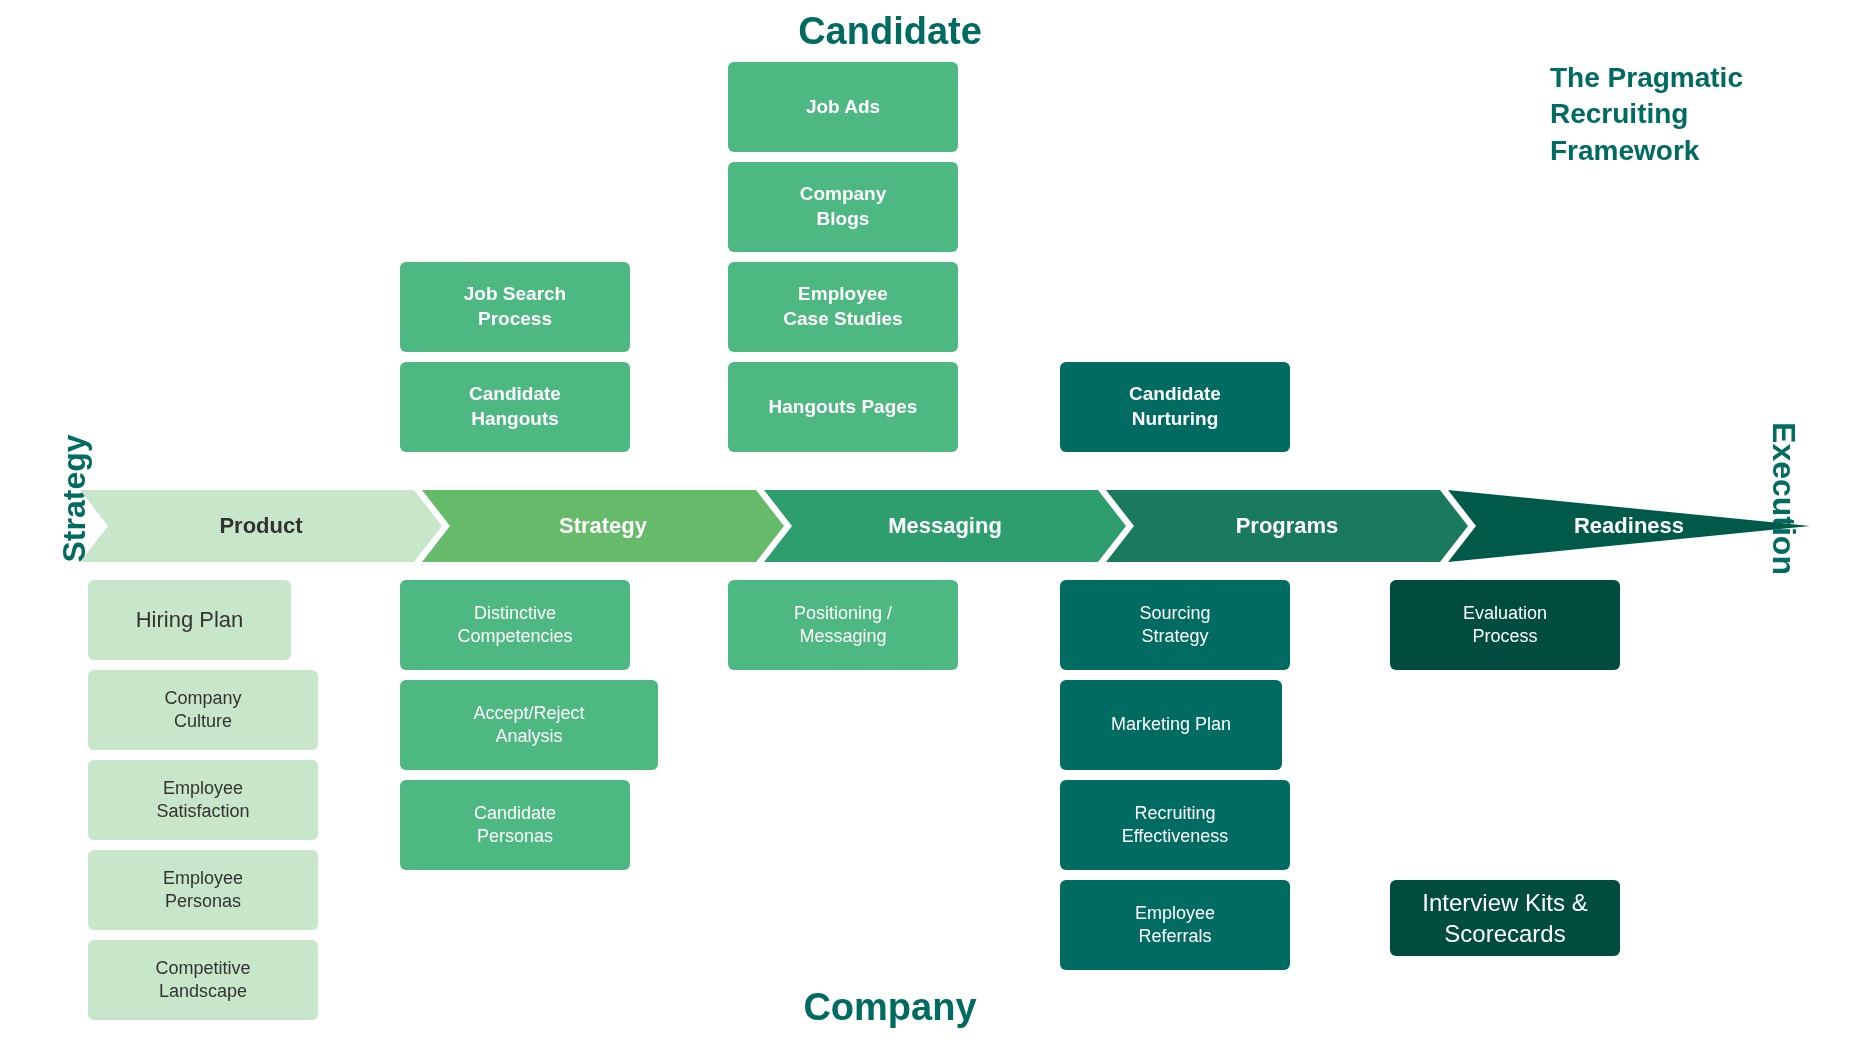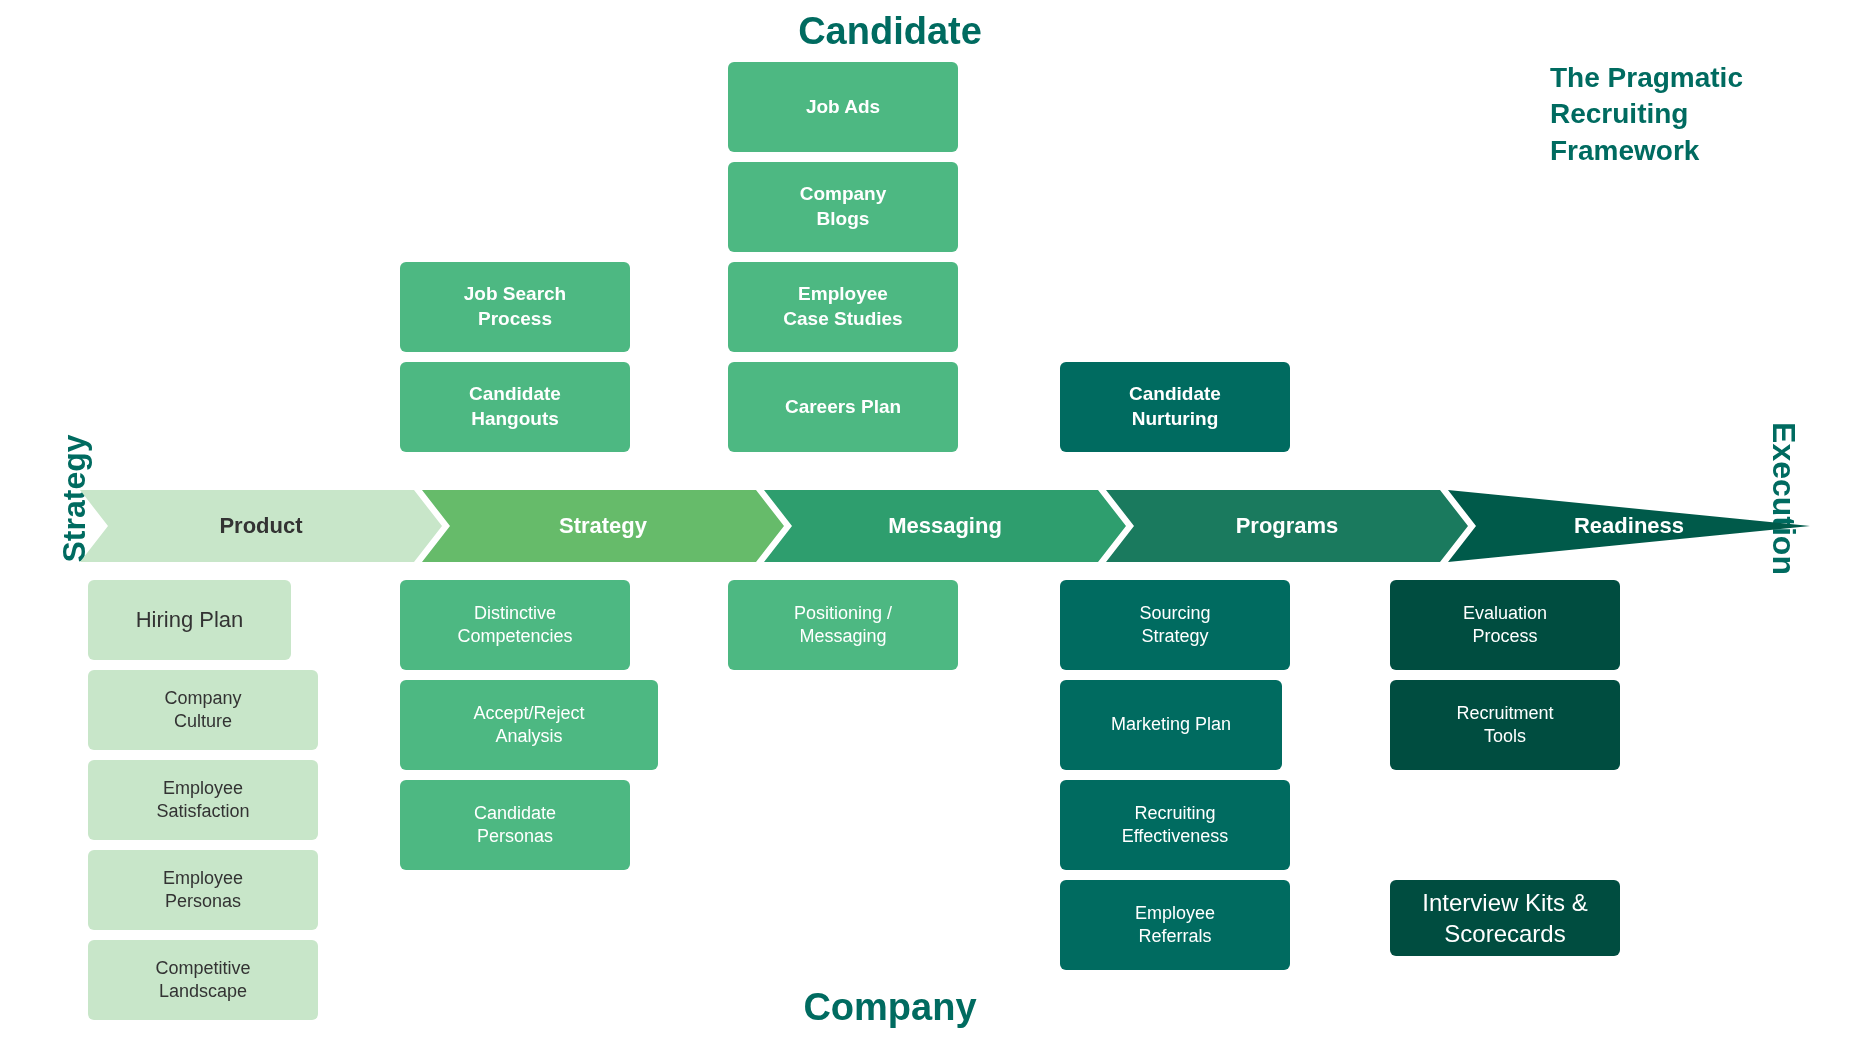--- a/index.html
+++ b/index.html
@@ -201,21 +201,21 @@
 
   <div class="card card-medium" style="left:728px; top:162px; width:230px; height:90px; font-size:19px; font-weight:600;">
     Company<br>Blogs
   </div>
 
   <div class="card card-medium" style="left:728px; top:262px; width:230px; height:90px; font-size:19px; font-weight:600;">
     Employee<br>Case Studies
   </div>
 
   <div class="card card-medium" style="left:728px; top:362px; width:230px; height:90px; font-size:19px; font-weight:600;">
-    Careers Plan
+    Hangouts Pages
   </div>
 
   <div class="card card-medium" style="left:400px; top:262px; width:230px; height:90px; font-size:19px; font-weight:600;">
     Job Search<br>Process
   </div>
 
   <div class="card card-medium" style="left:400px; top:362px; width:230px; height:90px; font-size:19px; font-weight:600;">
     Candidate<br>Hangouts
   </div>
 
@@ -285,20 +285,17 @@
   <div class="card card-dark" style="left:1060px; top:780px; width:230px; height:90px; font-size:18px;">
     Recruiting<br>Effectiveness
   </div>
   <div class="card card-dark" style="left:1060px; top:880px; width:230px; height:90px; font-size:18px;">
     Employee<br>Referrals
   </div>
 
   <div class="card card-darkest" style="left:1390px; top:580px; width:230px; height:90px; font-size:18px;">
     Evaluation<br>Process
   </div>
-  <div class="card card-darkest" style="left:1390px; top:680px; width:230px; height:90px; font-size:18px;">
-    Recruitment<br>Tools
-  </div>
   <div class="card card-darkest" style="left:1390px; top:880px; width:230px; height:76px; font-size:24px;">
     Interview Kits &amp;<br>Scorecards
   </div>
 
 </div>
 
 </body></html>

